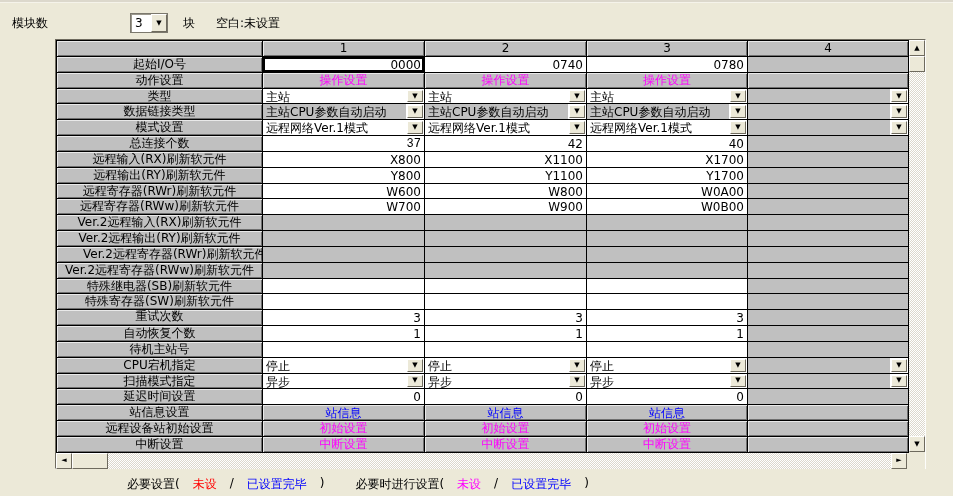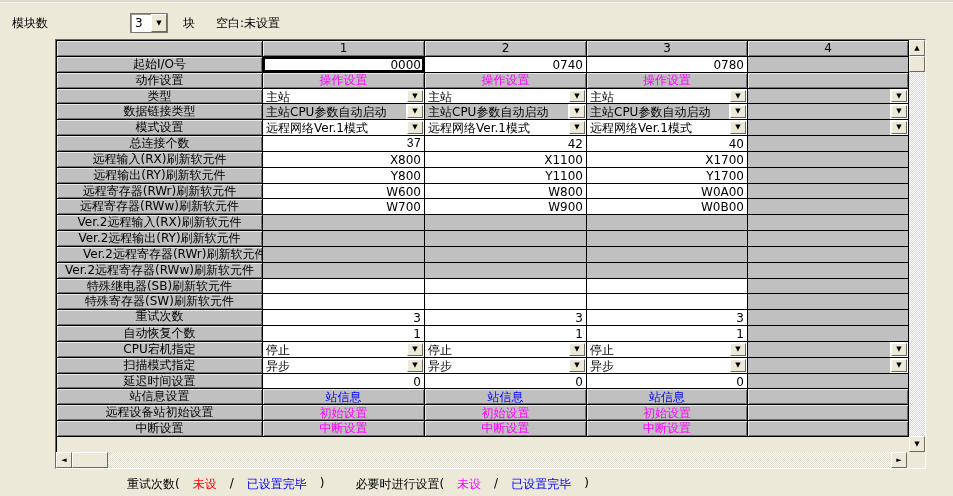--- a/index.html
+++ b/index.html
@@ -263,20 +263,27 @@
           <div class="cell val" style="width: 162px;">3</div>
           <div class="cell val" style="width: 162px;">3</div>
           <div class="cell val" style="width: 161px;">3</div>
           <div class="cell gray" style="width: 161px;"></div>
         </div>
         <div class="trow">
           <div class="cell lbl raised" style="width: 206px;">自动恢复个数</div>
           <div class="cell val" style="width: 162px;">1</div>
           <div class="cell val" style="width: 162px;">1</div>
           <div class="cell val" style="width: 161px;">1</div>
+          <div class="cell gray" style="width: 161px;"></div>
+        </div>
+        <div class="trow">
+          <div class="cell lbl raised" style="width: 206px;">待机主站号</div>
+          <div class="cell val" style="width: 162px;"></div>
+          <div class="cell val" style="width: 162px;"></div>
+          <div class="cell val" style="width: 161px;"></div>
           <div class="cell gray" style="width: 161px;"></div>
         </div>
         <div class="trow">
           <div class="cell lbl raised" style="width: 206px;">CPU宕机指定</div>
           <div class="cell combo" style="width: 162px;">
             <div class="cfield">停止</div>
             <div class="cbtn">▼</div>
           </div>
           <div class="cell combo" style="width: 162px;">
             <div class="cfield">停止</div>
@@ -367,21 +374,21 @@
   <div class="hsb">
     <div class="sbtn">◄</div>
     <div class="sthumb"></div>
     <div class="spacer"></div>
     <div class="sbtn">►</div>
     <div class="corner"></div>
   </div>
 </div>
 
 <div class="footer">
-    <span style="color: rgb(0, 0, 0);">重试次数(</span>
+    <span style="color: rgb(0, 0, 0);">必要设置(</span>
     <span style="color: rgb(255, 0, 0);">未设</span>
     <span style="color: rgb(0, 0, 0);">/</span>
     <span style="color: rgb(0, 0, 255);">已设置完毕</span>
     <span style="color: rgb(0, 0, 0);">)</span>
     <span style="color: rgb(0, 0, 0); margin-left: 18px;">必要时进行设置(</span>
     <span style="color: rgb(255, 0, 255);">未设</span>
     <span style="color: rgb(0, 0, 0);">/</span>
     <span style="color: rgb(0, 0, 255);">已设置完毕</span>
     <span style="color: rgb(0, 0, 0);">)</span>
   </div>

